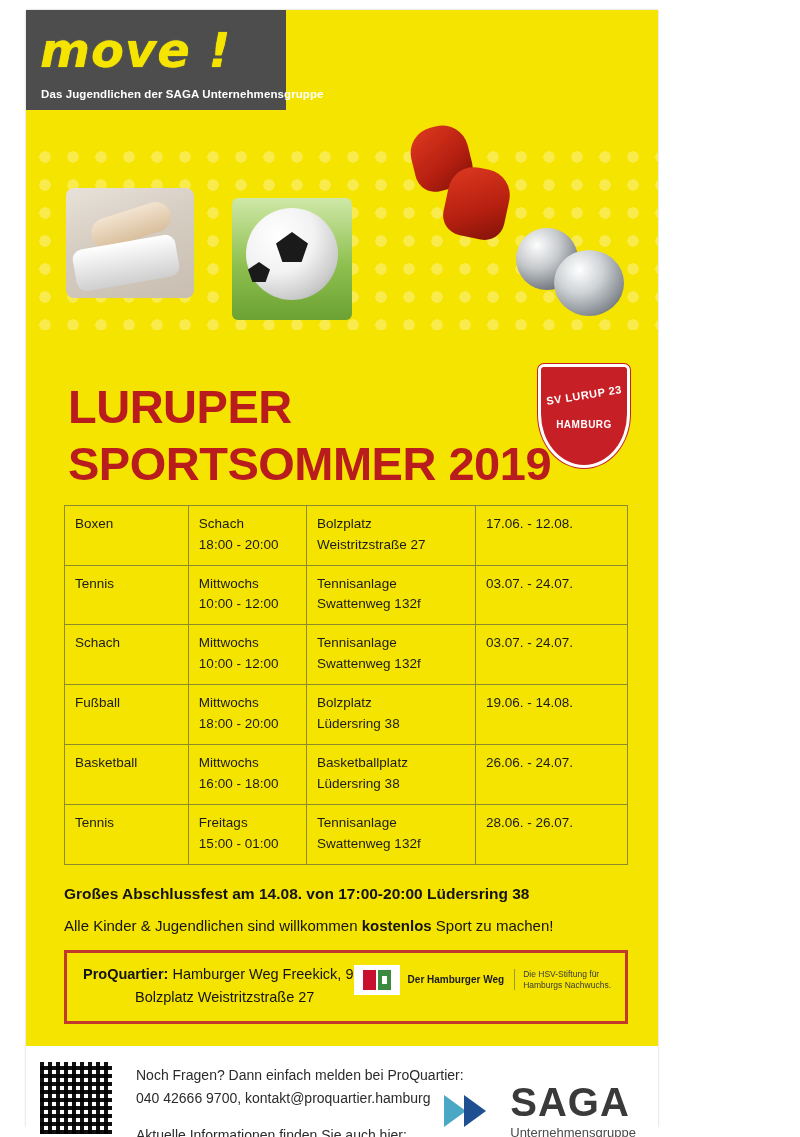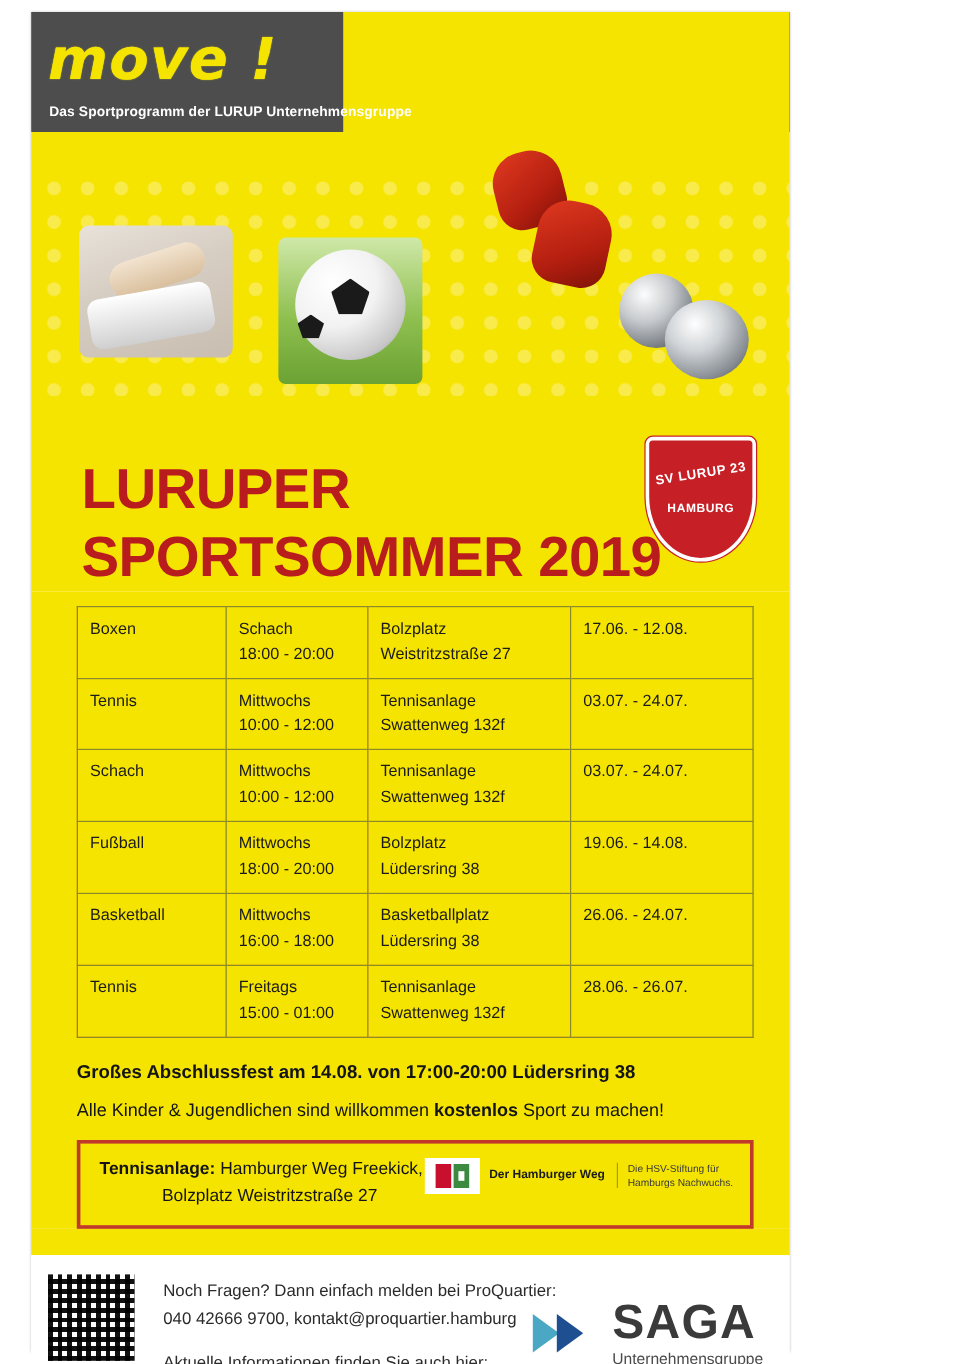--- a/index.html
+++ b/index.html
@@ -192,21 +192,21 @@
   .club-badge .b-line2 { margin-top: 18px; font-size: 10px; }
 
   
   .table-wrap {
     background: #f5e400;
     padding: 12px 30px 0 38px;
   }
   table.schedule {
     width: 100%;
     border-collapse: collapse;
-    background: #f97316;
+    background: #15803d;
   }
   table.schedule td {
     border: 1px solid #8d8a2b;
     padding: 8px 10px 9px 10px;
     font-size: 13.5px;
     color: #1b1b1b;
     vertical-align: top;
     line-height: 1.55;
     background: #f5e400;
   }
@@ -338,21 +338,21 @@
   }
 </style>
 </head>
 <body>
 
 <div class="poster">
 
   <div class="header-band">
     <div class="yellow-right"></div>
     <div class="logo-move">move !</div>
-    <div class="logo-sub">Das Sportprogramm der LURUP Unternehmensgruppe</div>
+    <div class="logo-sub">Das Jugendlichen der SAGA Unternehmensgruppe</div>
   </div>
 
   <div class="hero">
     <div class="dots"></div>
     <div class="photo photo-hand"></div>
     <div class="photo photo-ball">
         <div class="sphere"></div>
       </div>
     <div class="photo photo-gloves">
         <div class="g1"></div>
@@ -416,21 +416,21 @@
         </tbody>
     </table>
   </div>
 
   <div class="notes">
     <div class="note-bold">Großes Abschlussfest am 14.08. von 17:00-20:00 Lüdersring 38</div>
     <div class="note-mixed"><span>Alle Kinder &amp; Jugendlichen sind willkommen </span><b>kostenlos</b><span> Sport zu machen!</span></div>
 
     <div class="extra-box">
       <div class="extra-text">
-        <b>Tennisanlage:</b><span> Hamburger Weg Freekick, 9. Juli,</span>
+        <b>ProQuartier:</b><span> Hamburger Weg Freekick, 9. Juli,</span>
         <span class="indent">Bolzplatz Weistritzstraße 27</span>
       </div>
       <div class="hw-logo">
         <div class="hw-mark">
           <span class="sq-red"></span>
             <span class="sq-grn"></span>
         </div>
         <div class="hw-name">Der Hamburger Weg</div>
         <div class="hw-claim">
           <div>Die HSV-Stiftung für</div>

